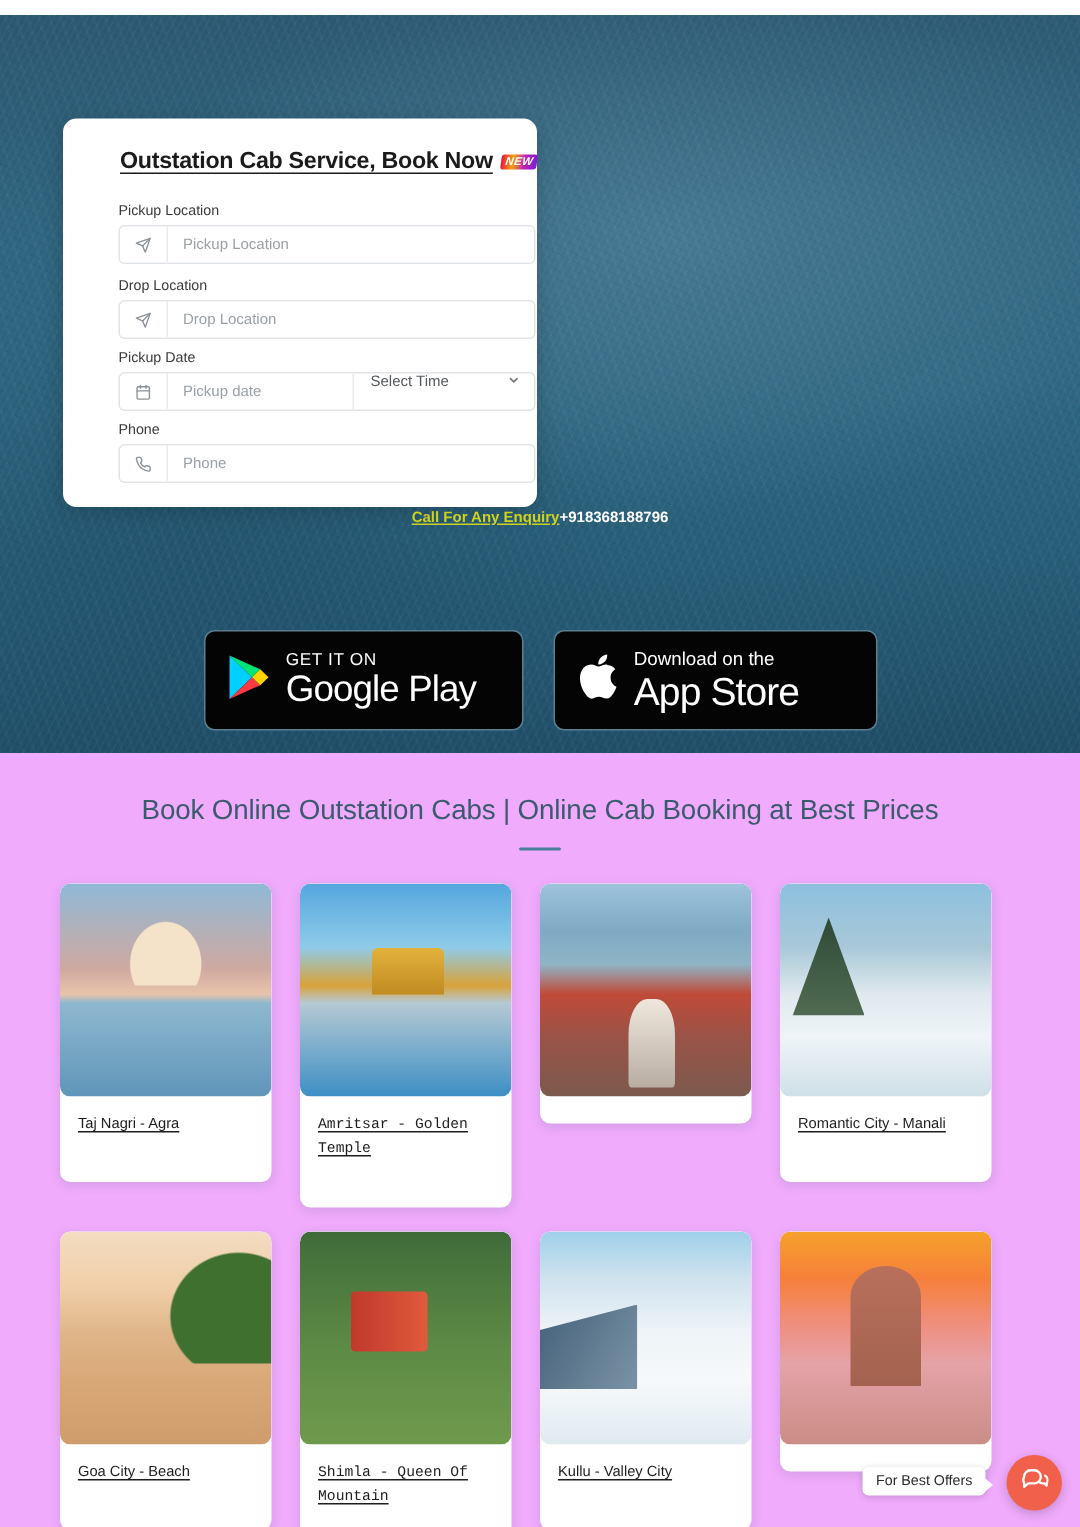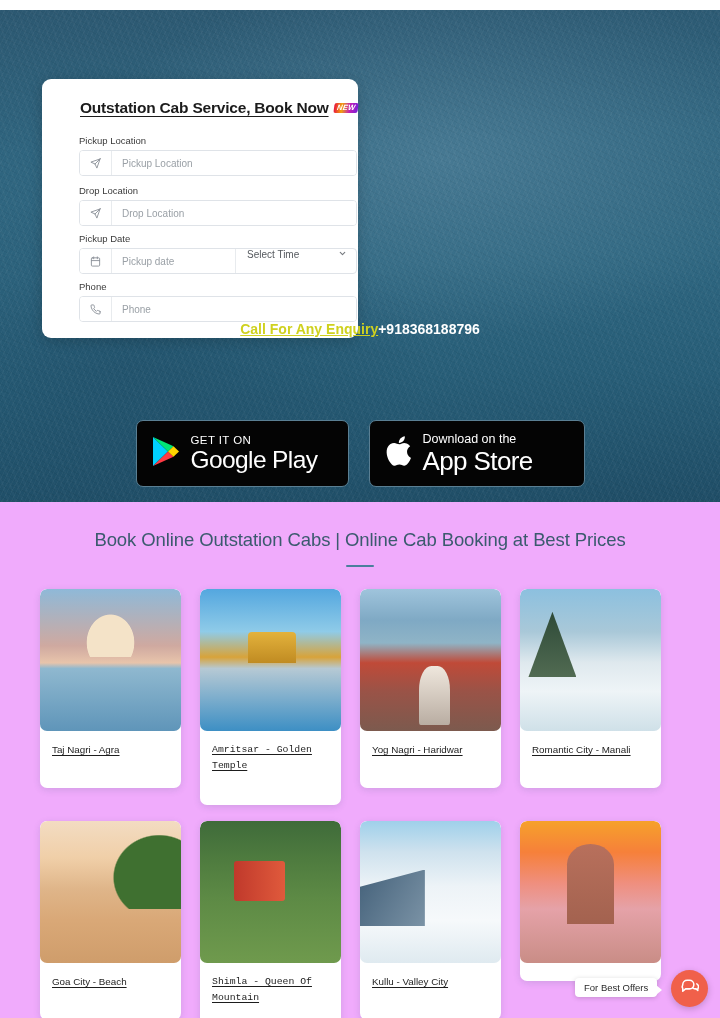--- a/index.html
+++ b/index.html
@@ -125,24 +125,24 @@
     color: #55595e;
   }
   .caret { color: #777b80; font-size: 9px; line-height: 1; }
 
   .spacer-6 { height: 7px; }
   .spacer-8 { height: 9px; }
 
   
   .enquiry {
     position: absolute;
-    left: 0; top: 321px;
+    left: 0; top: 340px;
     width: 720px;
     text-align: center;
-    font-size: 14px;
+    font-size: 10px;
     font-weight: bold;
   }
   .enquiry .lbl { color: #cfd11f; text-decoration: underline; }
   .enquiry .num { color: #ffffff; }
 
   
   .badges {
     position: absolute;
     left: 0; top: 420px;
     width: 720px;
@@ -443,21 +443,20 @@
         <div class="dcard two-line">
           <div class="dcard-img">
               <div class="ph img-amritsar"></div>
             </div>
           <div class="dcard-label">Amritsar - Golden Temple</div>
         </div>
         <div class="dcard">
           <div class="dcard-img">
               <div class="ph img-haridwar"></div>
             </div>
-          <div class="dcard-label">Yog Nagri - Haridwar</div>
         </div>
         <div class="dcard">
           <div class="dcard-img">
               <div class="ph img-manali"></div>
             </div>
           <div class="dcard-label">Romantic City - Manali</div>
         </div>
       </div>
 
       <div class="row">

